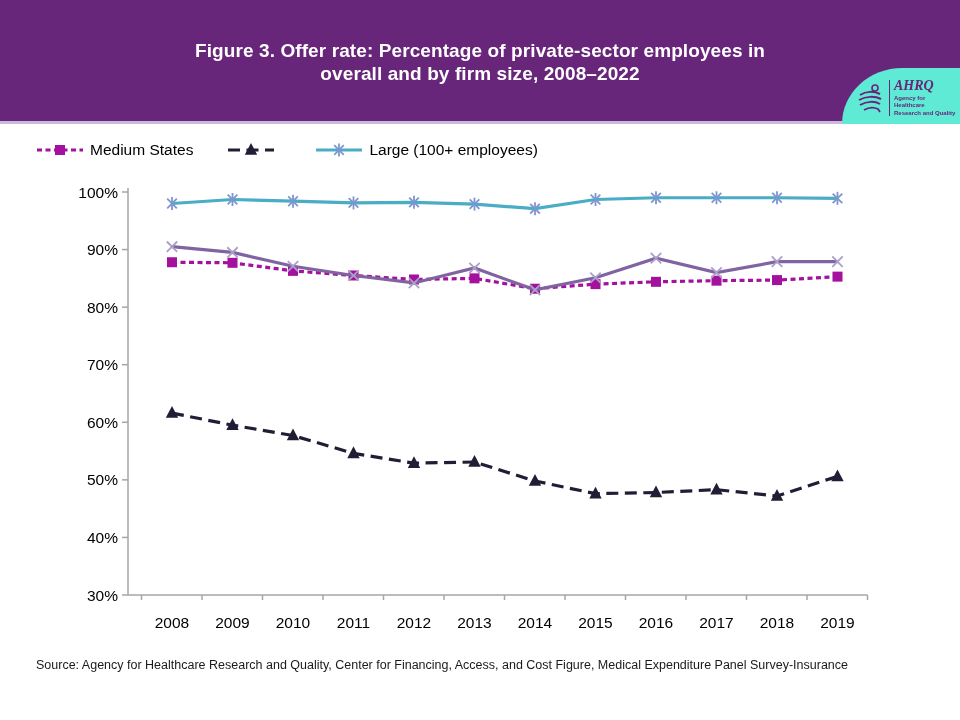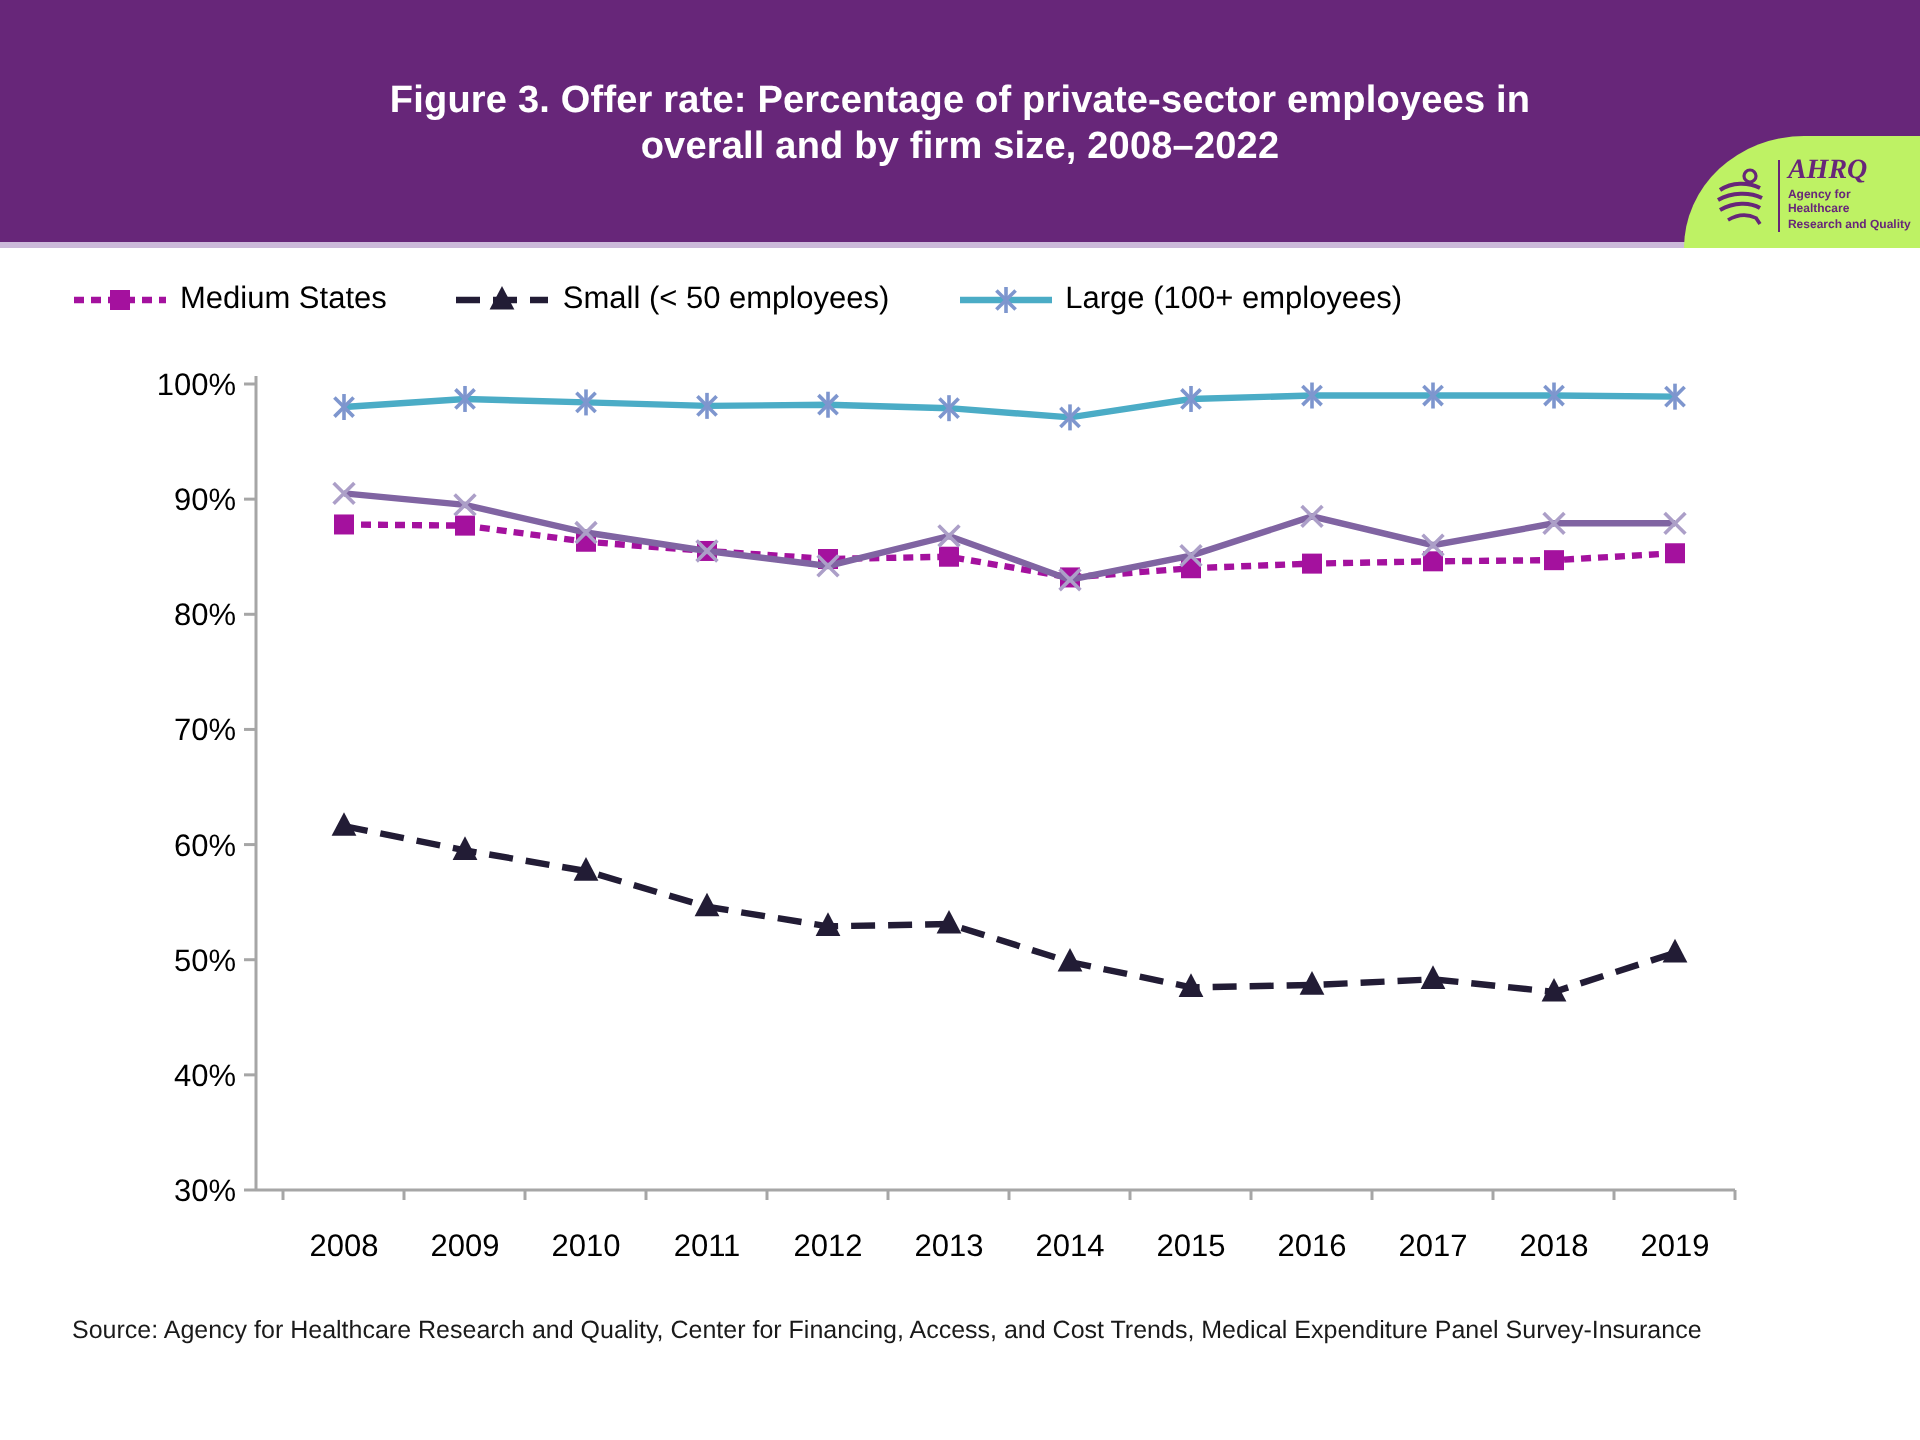--- a/index.html
+++ b/index.html
@@ -4,21 +4,21 @@
 <style>
   html,body{margin:0;padding:0;}
   body{width:960px;height:720px;background:#ffffff;font-family:"Liberation Sans",sans-serif;position:relative;overflow:hidden;}
   .slide{position:absolute;inset:0;width:960px;height:692px;background:#fff;}
 
   
   .header{position:absolute;top:0;left:0;width:960px;height:124px;background:#672679;}
   .header-accent{position:absolute;left:0;bottom:0;width:960px;height:3px;background:#cbb9d9;}
   .title{position:absolute;top:40px;left:0;width:960px;text-align:center;color:#ffffff;
          font-size:19px;font-weight:bold;line-height:22.5px;letter-spacing:.1px;}
-  .logo-wrap{position:absolute;right:0;bottom:0;width:118px;height:56px;background:#bef264;
+  .logo-wrap{position:absolute;right:0;bottom:0;width:118px;height:56px;background:#5eead4;
              border-top-left-radius:118px 110px;display:flex;align-items:center;justify-content:flex-end;
              padding:6px 4px 2px 14px;box-sizing:border-box;}
   .logo-eagle{width:30px;height:34px;flex:0 0 auto;margin-right:3px;}
   .logo-divider{width:1px;height:36px;background:#672679;margin-right:4px;}
   .logo-text{display:flex;flex-direction:column;align-items:flex-start;}
   .logo-ahrq{color:#672679;font-weight:bold;font-style:italic;font-size:14px;line-height:14px;font-family:"Liberation Serif",serif;}
   .logo-tagline{color:#672679;font-size:6px;font-weight:bold;line-height:6.5px;margin-top:2px;}
 
   
   .legend{position:absolute;top:141px;left:36px;display:flex;flex-direction:row;align-items:center;column-gap:34px;}
@@ -67,21 +67,20 @@
           <line x1="1" y1="9" x2="47" y2="9" stroke="#a4119e" stroke-width="3.2" stroke-dasharray="5 3.5"></line>
           <rect x="19" y="4" width="10" height="10" fill="#a4119e"></rect>
         </svg>
         <span class="legend-label">Medium States</span>
       </div>
       <div class="legend-item">
         <svg width="48" height="18">
           <line x1="1" y1="9" x2="47" y2="9" stroke="#221c35" stroke-width="3.2" stroke-dasharray="12 6.5"></line>
           <path d="M17.8 13.8 L30.2 13.8 L24 2 Z" fill="#221c35"></path>
         </svg>
-        <span class="legend-label">Small (&lt; 50 employees)</span>
       </div>
       <div class="legend-item">
         <svg width="48" height="18">
           <line x1="1" y1="9" x2="47" y2="9" stroke="#4bacc6" stroke-width="3.2"></line>
           <line x1="24" y1="2.5" x2="24" y2="15.5" stroke="#7e96ce" stroke-width="1.8"></line>
           <line x1="19.2" y1="4.2" x2="28.8" y2="13.8" stroke="#7e96ce" stroke-width="1.8"></line>
           <line x1="19.2" y1="13.8" x2="28.8" y2="4.2" stroke="#7e96ce" stroke-width="1.8"></line>
         </svg>
         <span class="legend-label">Large (100+ employees)</span>
       </div>
@@ -215,16 +214,16 @@
       <line x1="711.7" y1="27.55714285714281" x2="721.3" y2="17.95714285714281" stroke="#7e96ce" stroke-width="1.8"></line>
       <line x1="777" y1="16.25714285714281" x2="777" y2="29.25714285714281" stroke="#7e96ce" stroke-width="1.8"></line>
       <line x1="772.2" y1="17.95714285714281" x2="781.8" y2="27.55714285714281" stroke="#7e96ce" stroke-width="1.8"></line>
       <line x1="772.2" y1="27.55714285714281" x2="781.8" y2="17.95714285714281" stroke="#7e96ce" stroke-width="1.8"></line>
       <line x1="837.5" y1="16.832857142857108" x2="837.5" y2="29.832857142857108" stroke="#7e96ce" stroke-width="1.8"></line>
       <line x1="832.7" y1="18.532857142857107" x2="842.3" y2="28.13285714285711" stroke="#7e96ce" stroke-width="1.8"></line>
       <line x1="832.7" y1="28.13285714285711" x2="842.3" y2="18.532857142857107" stroke="#7e96ce" stroke-width="1.8"></line>
     </svg>
 
   <div class="footer">
-    <div>Source: Agency for Healthcare Research and Quality, Center for Financing, Access, and Cost Trends, Medical Expenditure Panel Survey-Insurance</div>
+    <div>Source: Agency for Healthcare Research and Quality, Center for Financing, Access, and Cost Figure, Medical Expenditure Panel Survey-Insurance</div>
   </div>
 
 </div>
 
 </body></html>

